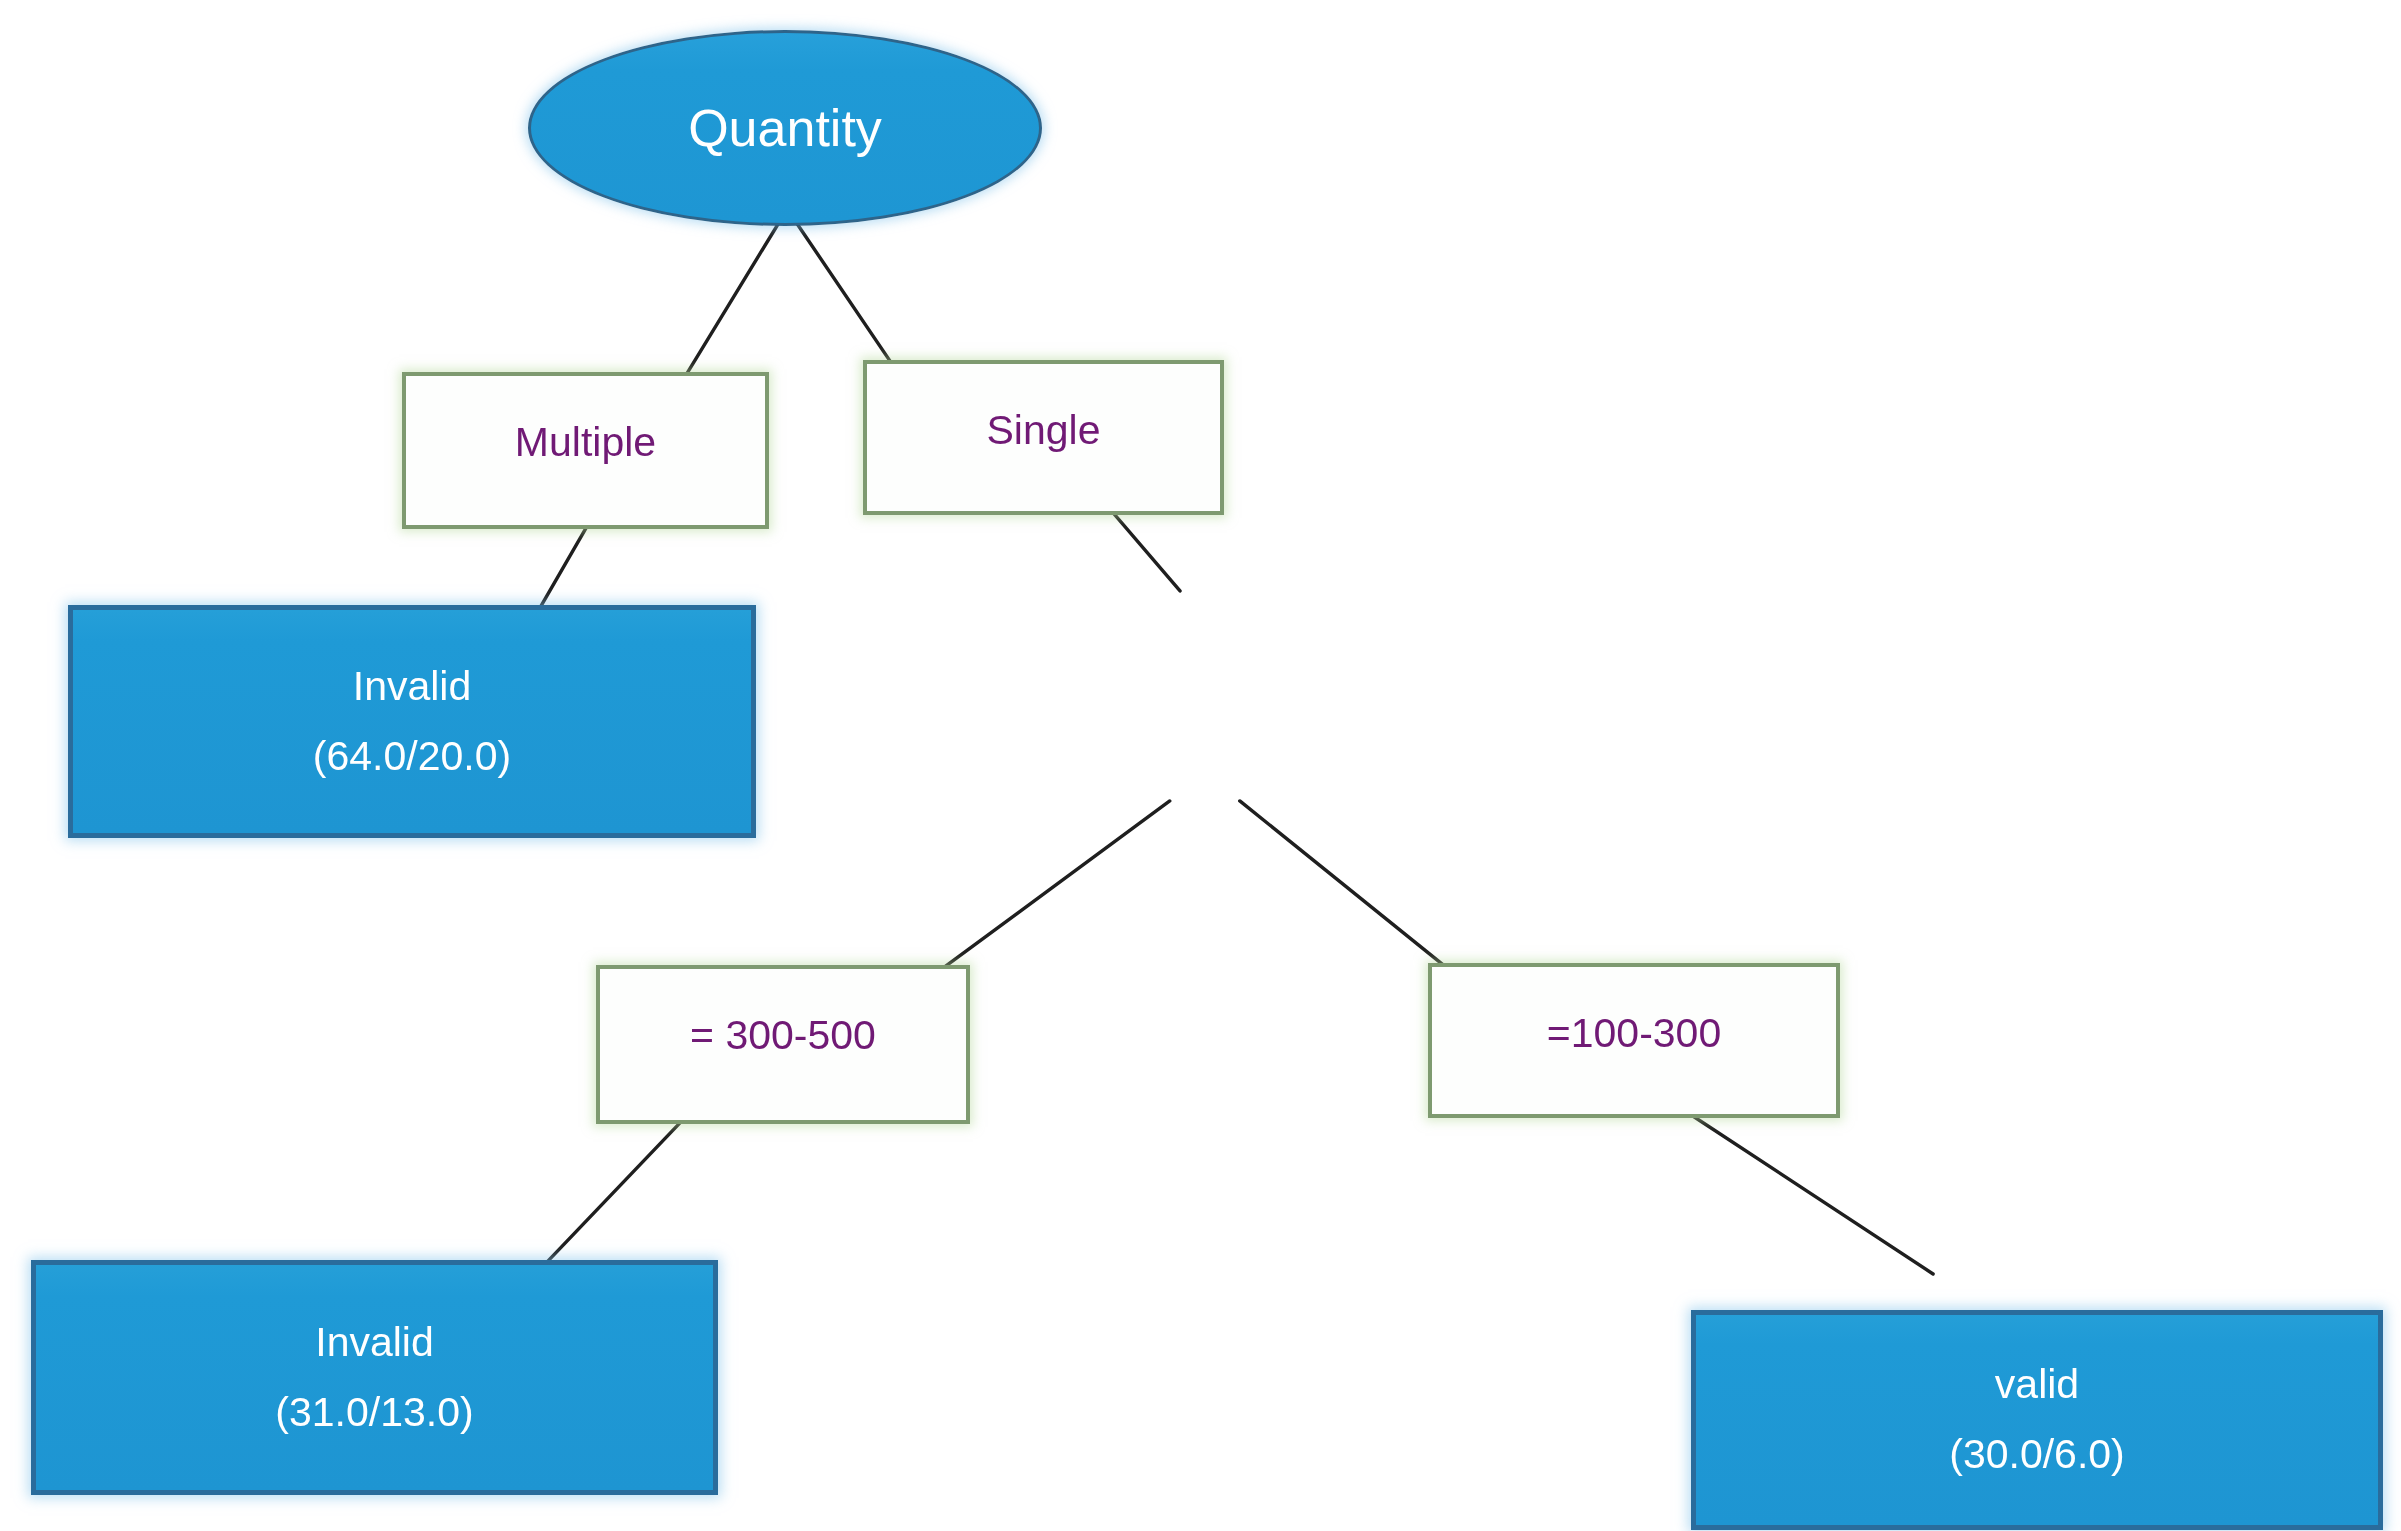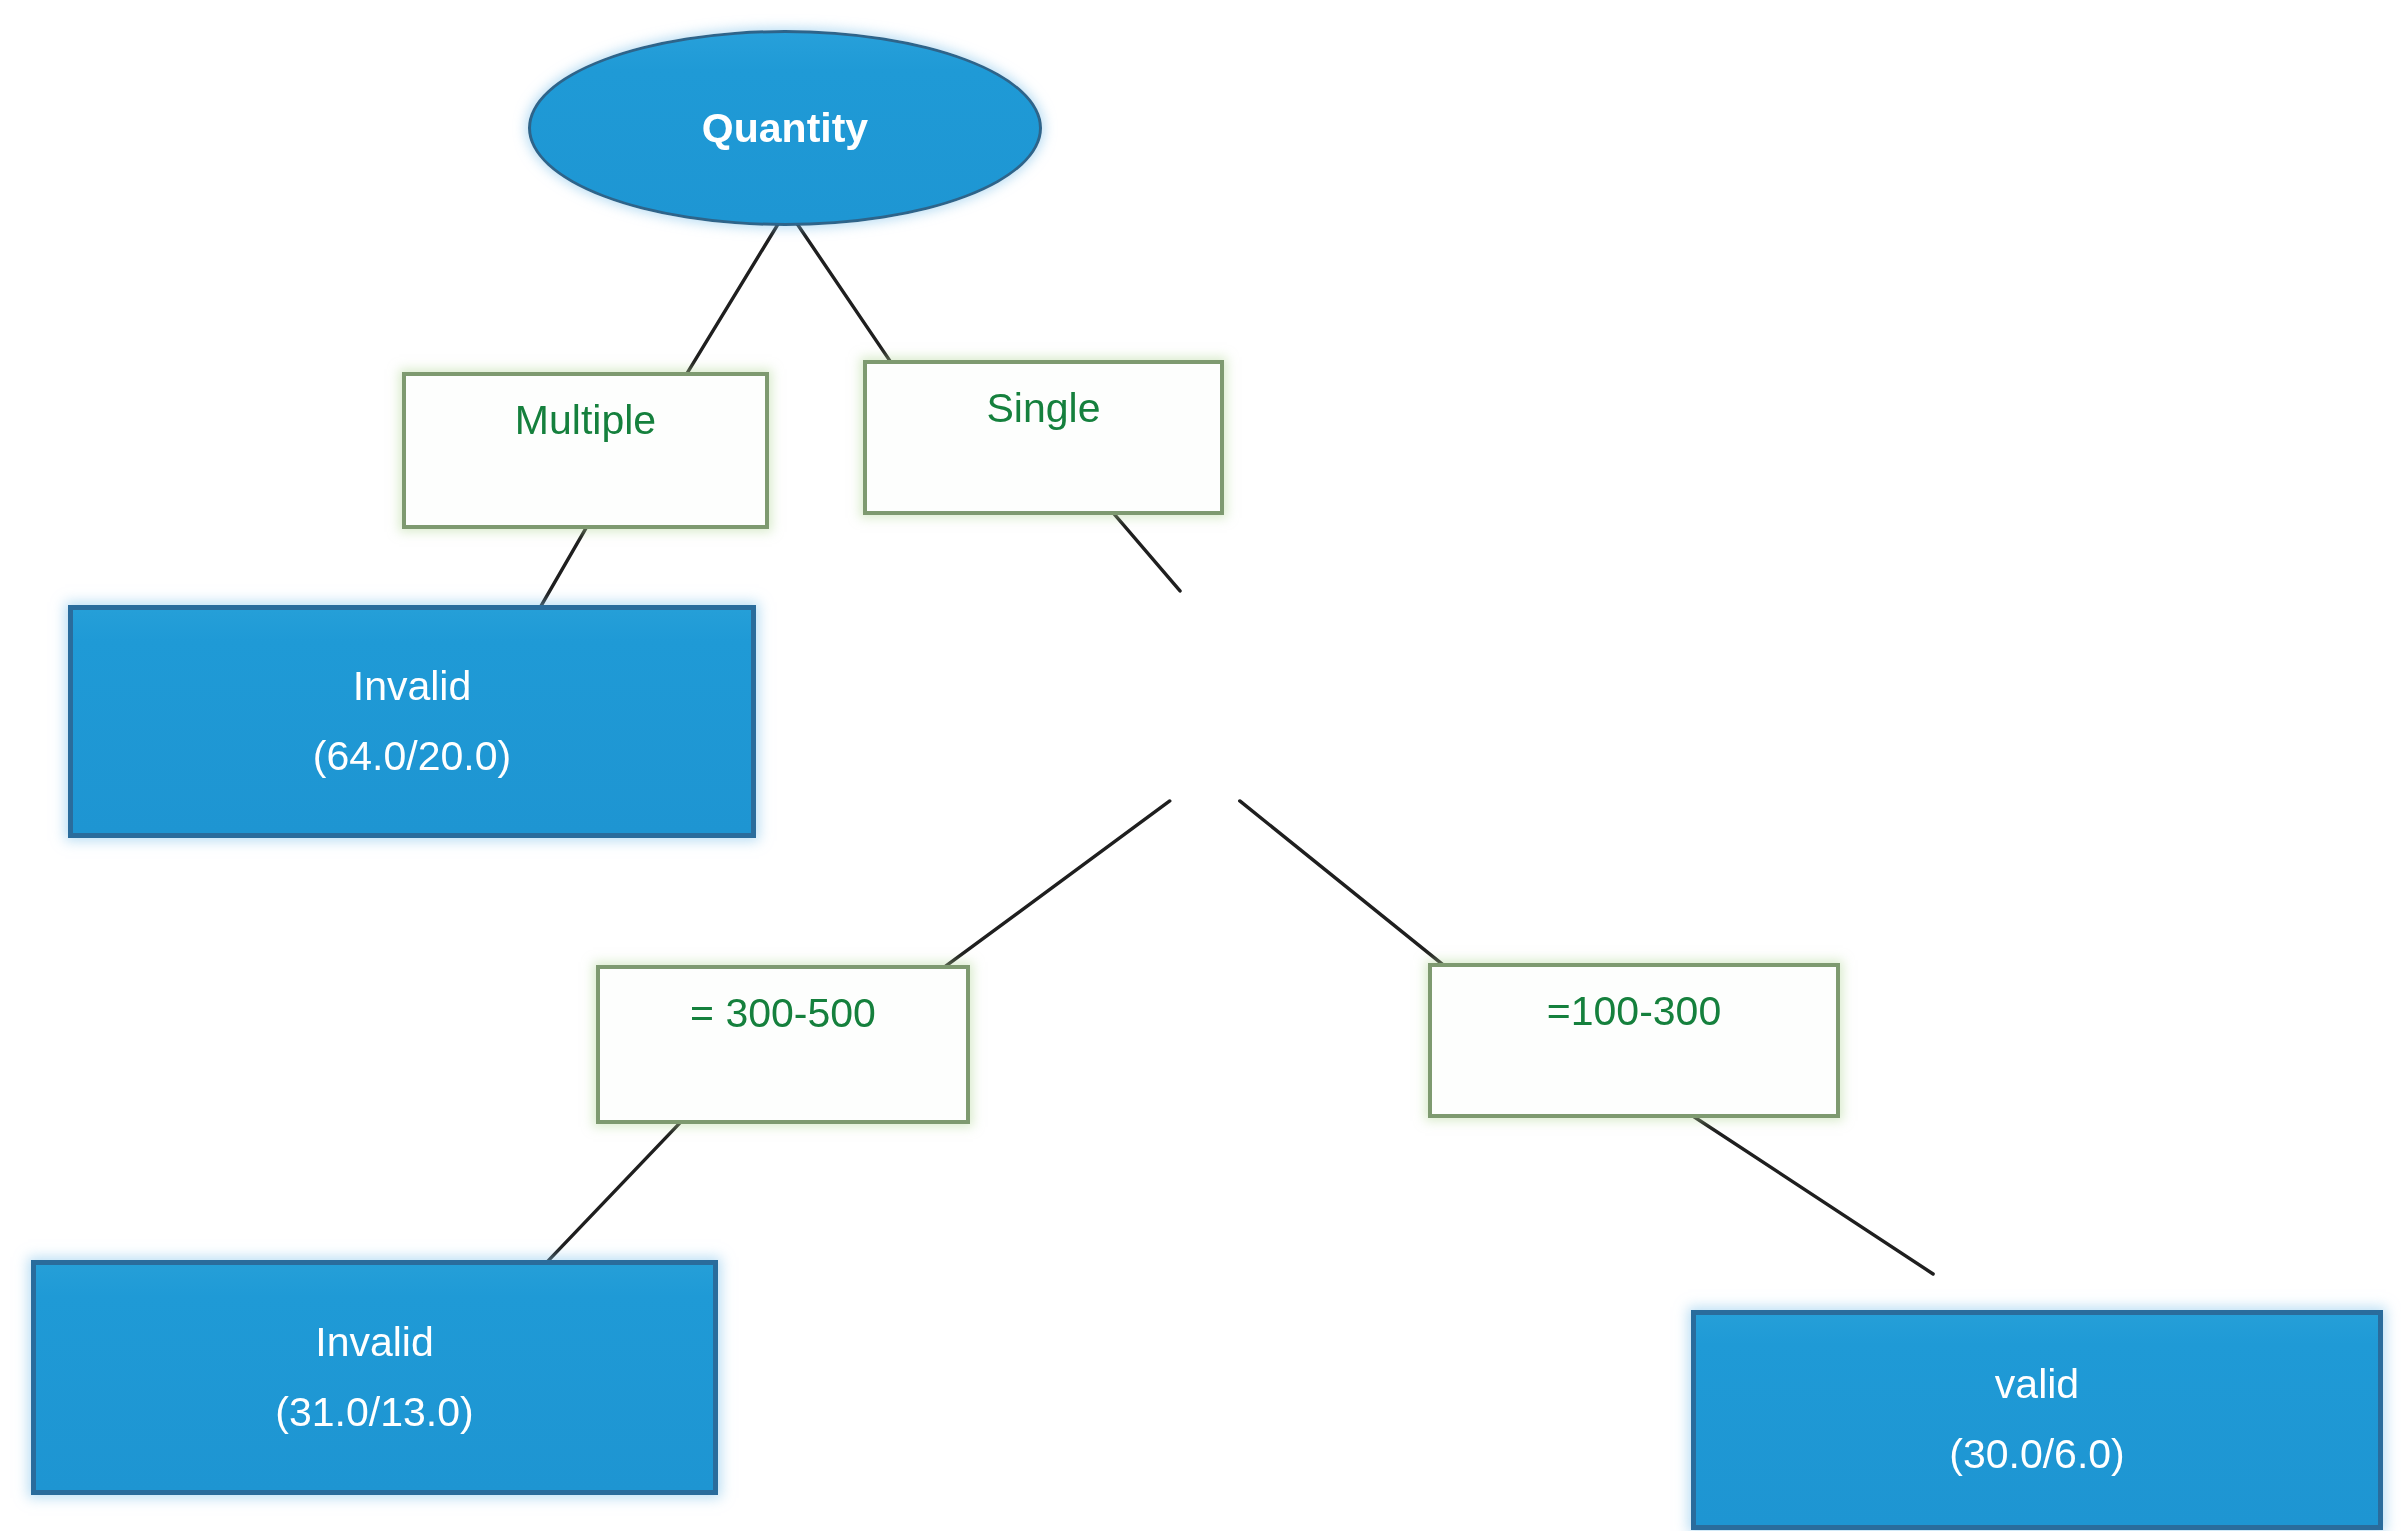--- a/index.html
+++ b/index.html
@@ -37,36 +37,35 @@
   
   .ellipse {
     background: linear-gradient(180deg, #27a0da 0%, #1f9ad6 20%, #1e96d3 100%);
     border: 3.4px solid #2e648a;
     border-radius: 50%;
     color: #ffffff;
     box-shadow: 0 0 12px 2.6px rgba(130, 195, 235, 0.55);
     align-items: center;
   }
   .ellipse.root {
-    font-size: 41px;
-    font-weight: bold;
+    font-size: 52px;
   }
   .ellipse.inner {
     font-size: 31px;
     align-items: flex-start;
     padding-top: 65px;
   }
   
   .branch {
     background: #fdfefd;
     border: 4.3px solid #7e9a70;
-    color: #15803d;
+    color: #701a75;
     font-size: 41px;
     align-items: flex-start;
-    padding-top: 21px;
+    padding-top: 43px;
     box-shadow: 0 0 10.2px 2.6px rgba(182, 218, 155, 0.5);
   }
   
   .leaf {
     background: linear-gradient(180deg, #259fd8 0%, #1f9ad6 14%, #1e95d2 100%);
     background-color: #1f9ad6;
     border: 5.1px solid #2a6c9c;
     color: #ffffff;
     font-size: 41px;
     line-height: 1.7;

